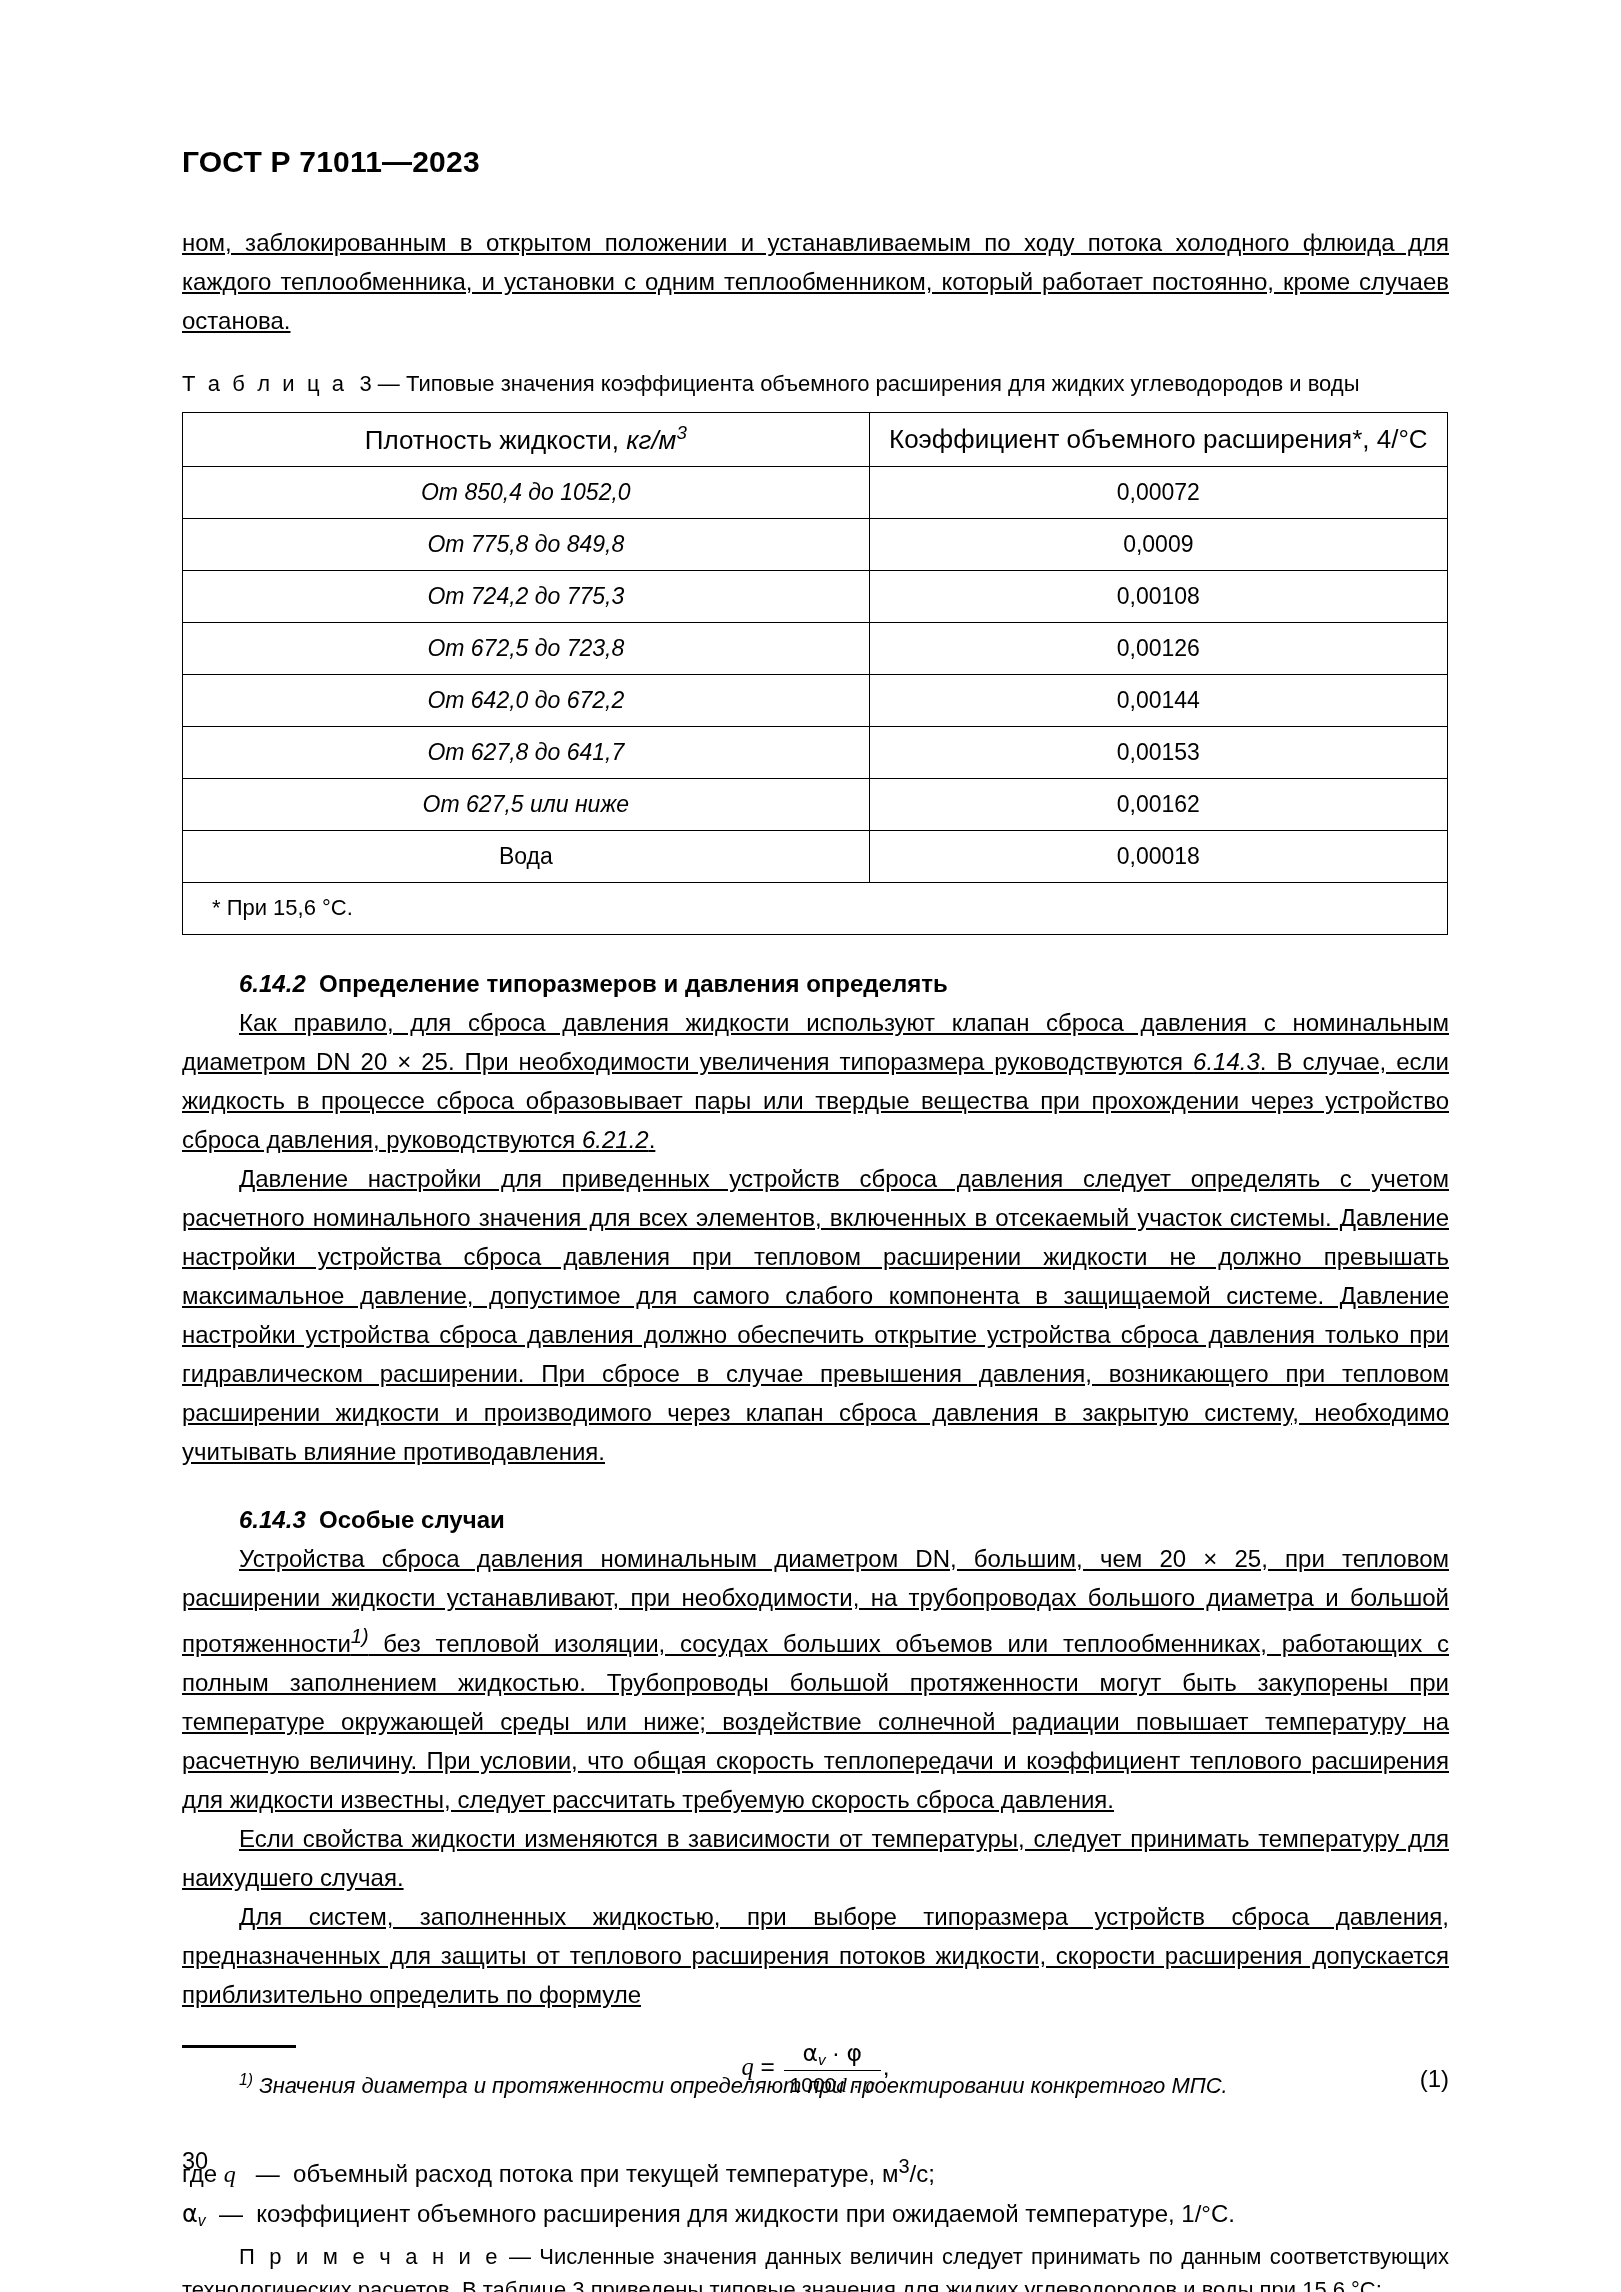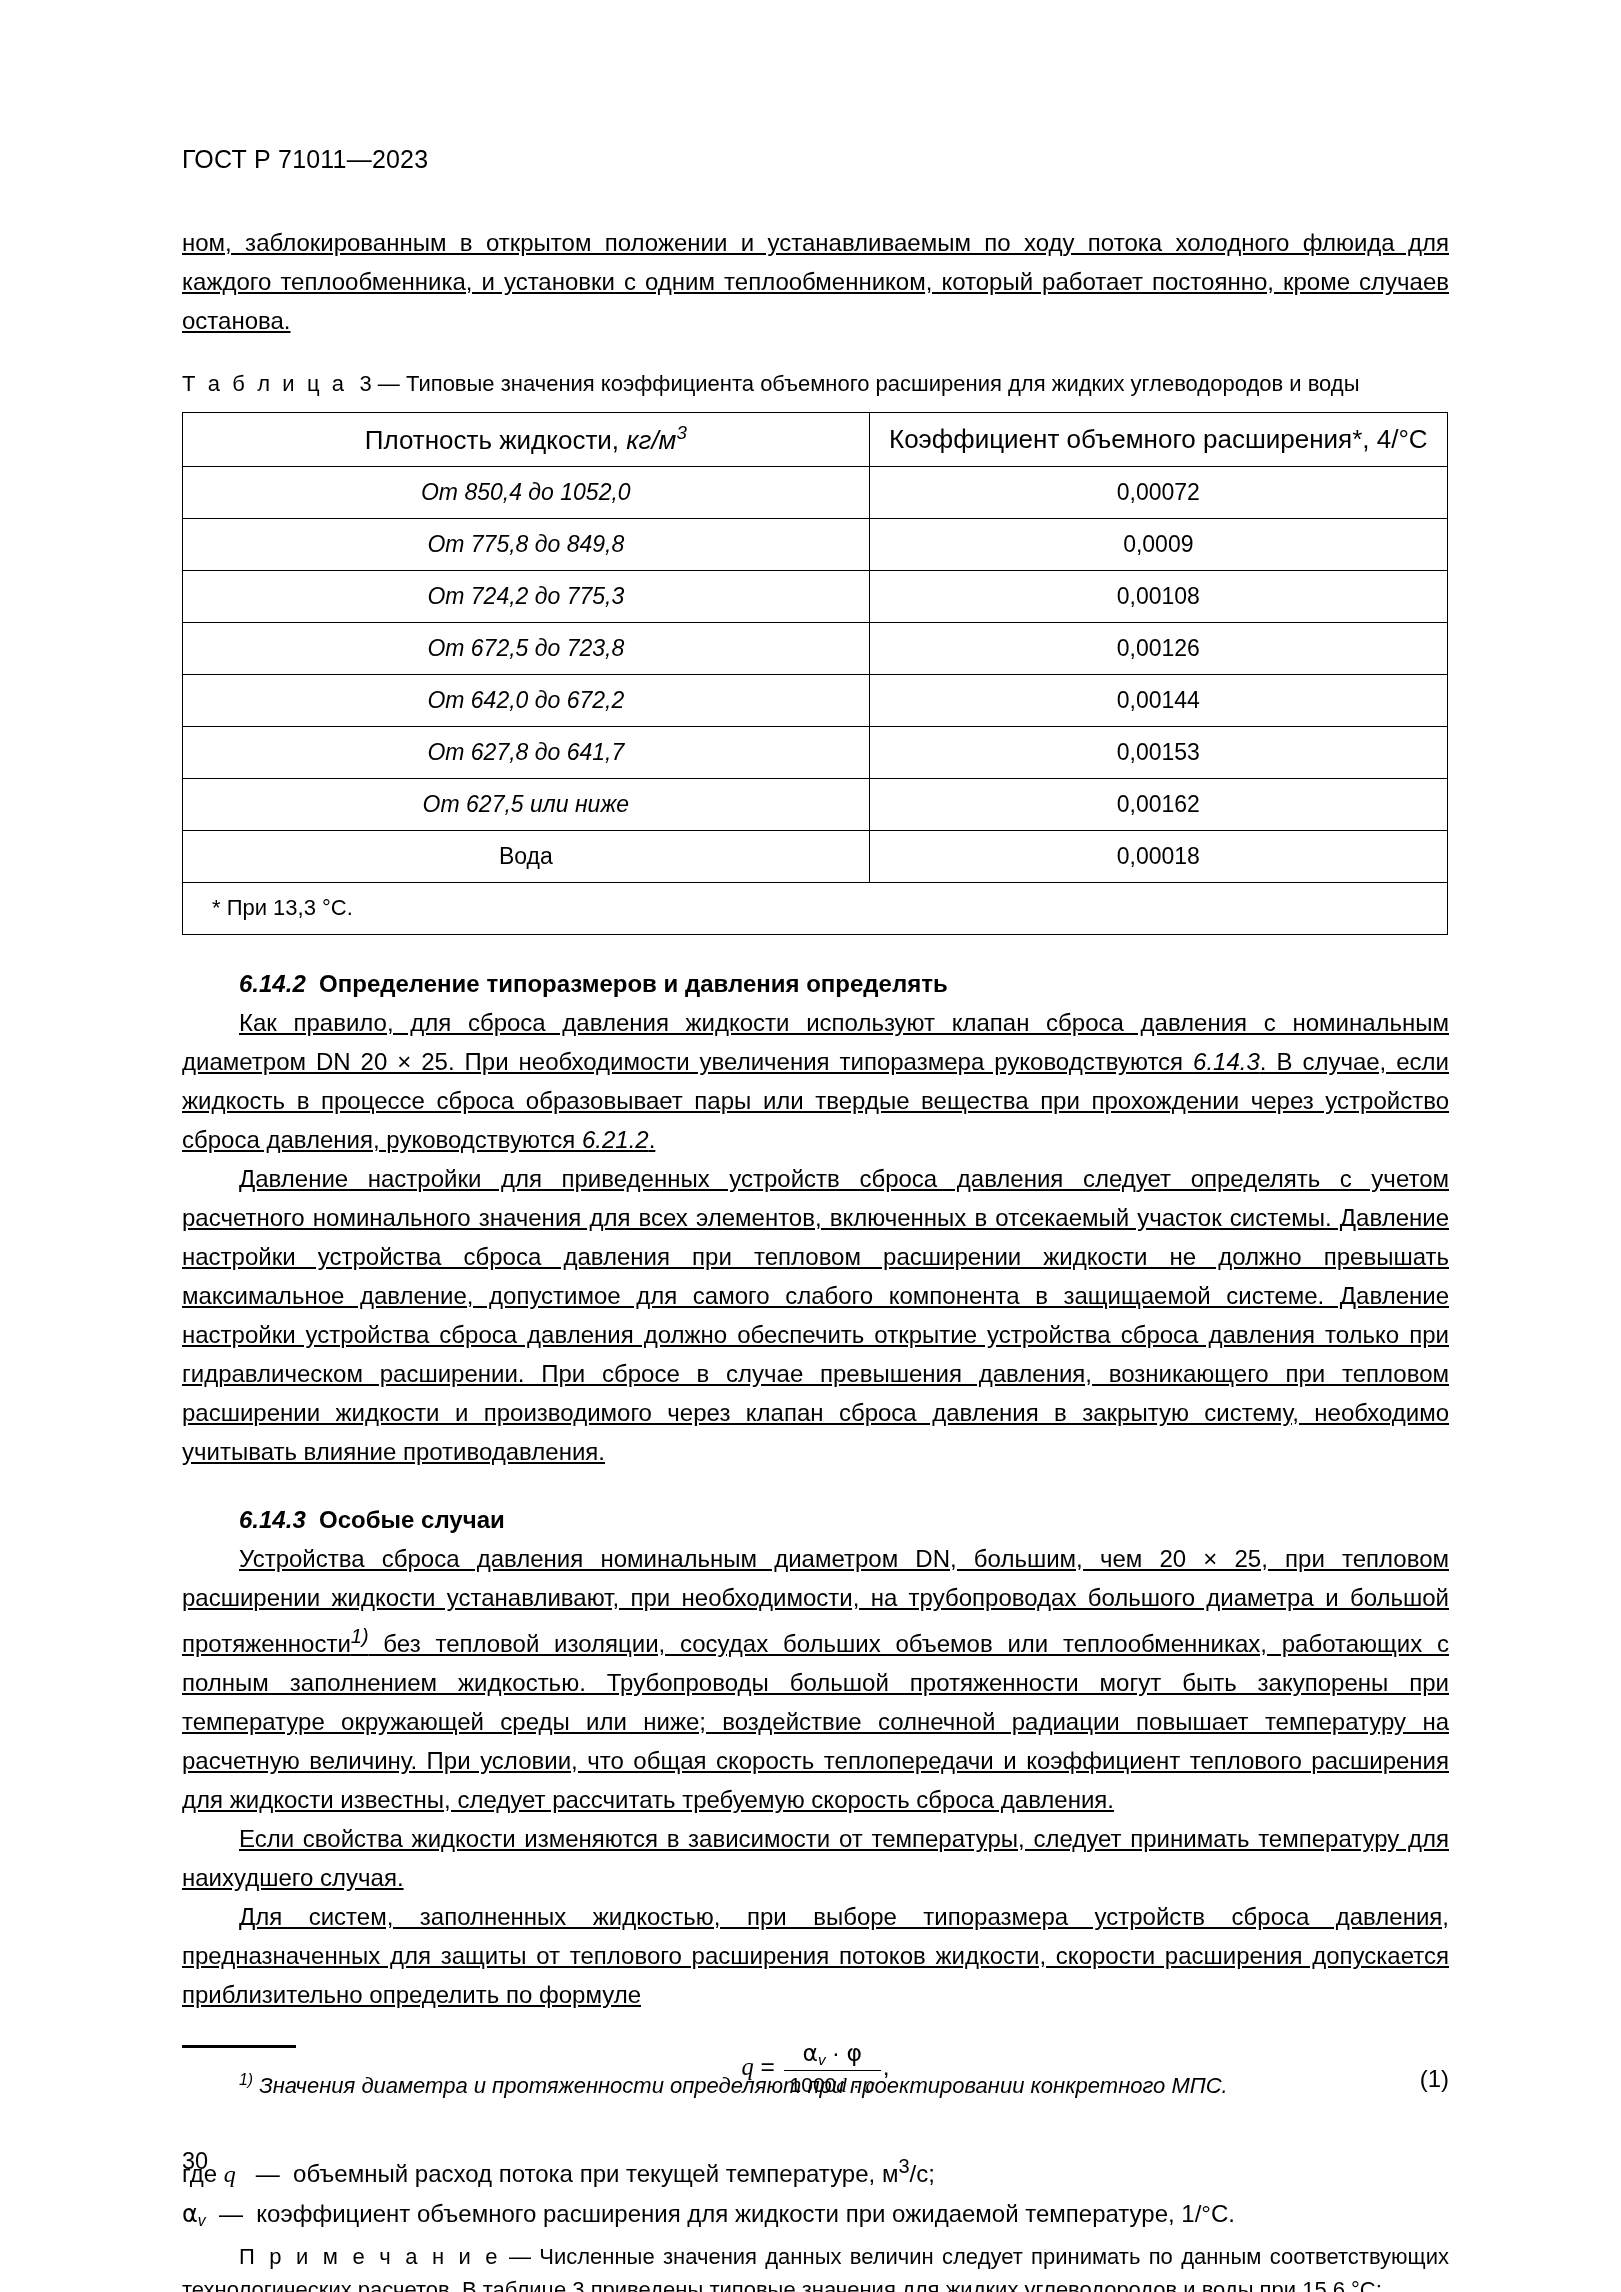--- a/index.html
+++ b/index.html
@@ -17,22 +17,22 @@
     height: 2293px;
     background: #ffffff;
     box-sizing: border-box;
     padding: 0;
     overflow: hidden;
   }
   .doc-header {
     position: absolute;
     left: 182px;
     top: 145px;
-    font-size: 25px;
-    font-weight: normal;
+    font-size: 30px;
+    font-weight: bold;
     letter-spacing: 0.2px;
     white-space: nowrap;
   }
   .body-block {
     position: absolute;
     left: 182px;
     top: 223px;
     width: 1267px;
   }
   p.para {
@@ -230,21 +230,21 @@
         </tr>
         <tr>
           <td class="data-cell ital">От 627,5 или ниже</td>
           <td class="data-cell num">0,00162</td>
         </tr>
         <tr>
           <td class="data-cell upright">Вода</td>
           <td class="data-cell num">0,00018</td>
         </tr>
         <tr>
-          <td class="foot" colspan="2">*  При 13,3 °C.</td>
+          <td class="foot" colspan="2">*  При 15,6 °C.</td>
         </tr>
       </tbody>
     </table>
 
     <h3 class="sec">
       <span class="num">6.14.2</span><span>&nbsp; </span><span>Определение типоразмеров и давления определять</span>
     </h3>
 
     <p class="para indent"><span>Как правило, для сброса давления жидкости используют клапан сброса давления с номинальным диаметром DN 20 × 25. При необходимости увеличения типоразмера руководствуются </span><span class="unit-ital">6.14.3</span><span>. В случае, если жидкость в процессе сброса образовывает пары или твердые вещества при прохождении через устройство сброса давления, руководствуются </span><span class="unit-ital">6.21.2</span><span>.</span></p>
 

